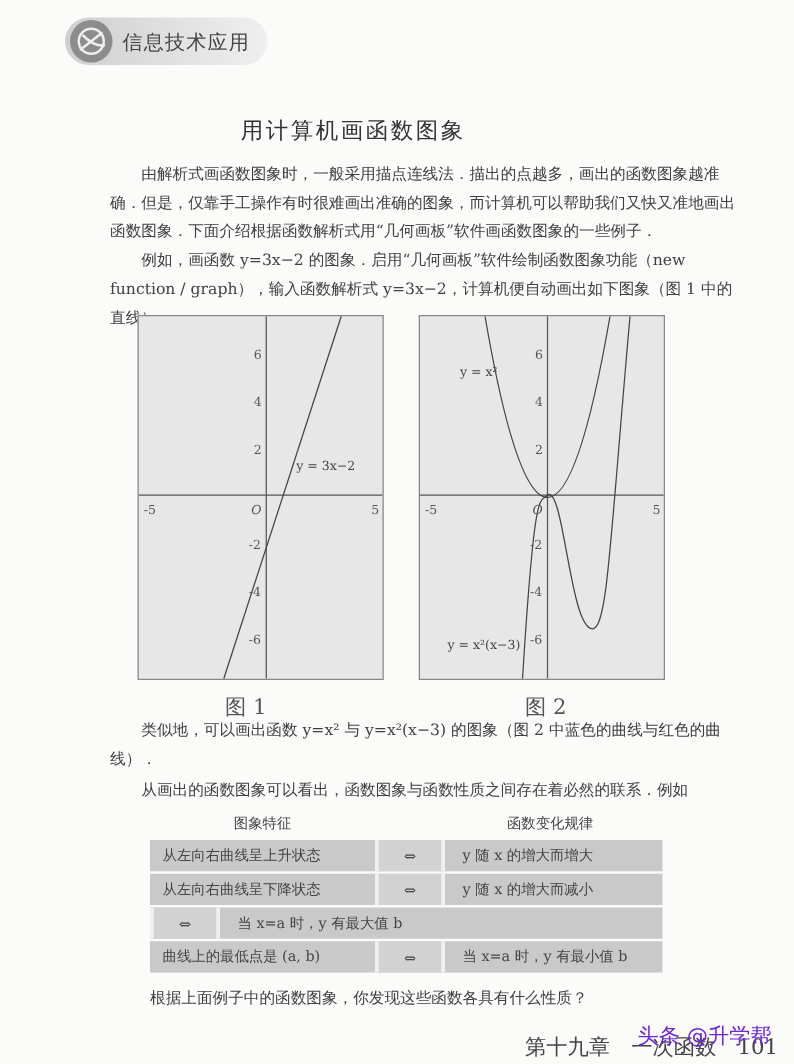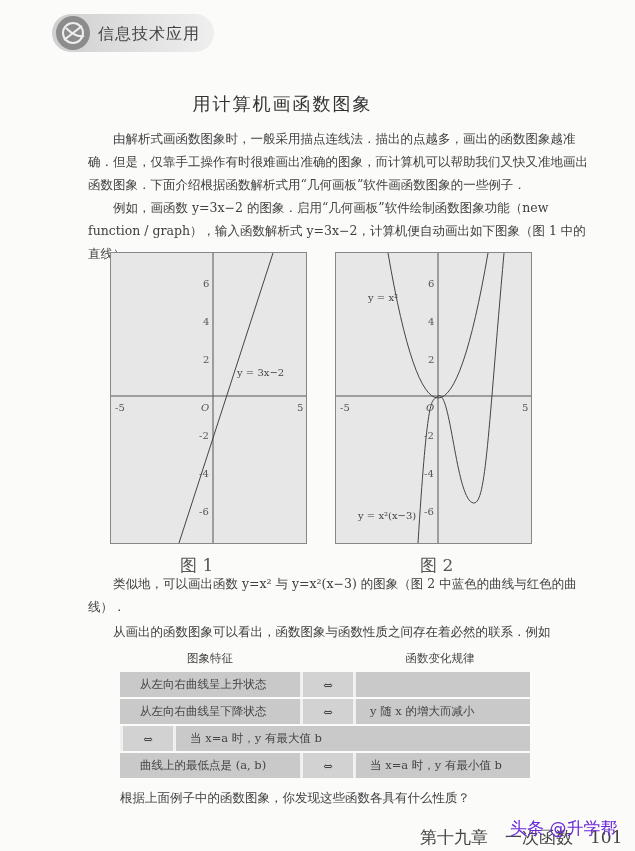--- a/index.html
+++ b/index.html
@@ -16,21 +16,21 @@
   .fig1 { left:110px; }
   .fig2 { left:335px; }
   .fig svg { position:absolute; left:0; top:0; width:195px; height:290px; }
   .cap { position:absolute; top:554px; font-size:17px; color:#555; }
   .p3 { top:572px; text-indent:25px; }
   .p4 { top:620px; text-indent:25px; }
   .table { position:absolute; left:120px; top:644px; width:410px; font-size:11.5px; color:#444; }
   .thead { display:flex; height:28px; align-items:center; }
   .thead div { text-align:center; }
   .row { display:flex; height:25px; margin-bottom:2px; background:#c9c9c9; align-items:center; }
-  .c1 { width:180px; padding-left:20px; box-sizing:border-box; }
+  .c1 { width:180px; padding-left:10px; box-sizing:border-box; }
   .c2 { width:50px; text-align:center; border-left:3px solid #f0f0f0; border-right:3px solid #f0f0f0; height:100%; display:flex; align-items:center; justify-content:center; background:#d2d2d2;}
   .c3 { flex:1; padding-left:14px; }
   .p5 { top:786px; left:120px; }
   .footer { position:absolute; left:420px; top:826px; font-size:17px; color:#444; }
   .watermark { position:absolute; left:510px; top:817px; font-family:"DejaVu Sans", sans-serif; font-size:17px; color:#6d28d9; }
 </style>
 </head>
 <body>
 
 <div class="header-badge"></div>
@@ -90,20 +90,21 @@
 
 <div class="table">
   <div class="thead">
     <div style="width:180px">图象特征</div>
     <div style="width:50px"></div>
     <div style="flex:1">函数变化规律</div>
   </div>
   <div class="row">
     <div class="c1">从左向右曲线呈上升状态</div>
     <div class="c2">⇔</div>
+    <div class="c3">y 随 x 的增大而增大</div>
   </div>
   <div class="row">
     <div class="c1">从左向右曲线呈下降状态</div>
     <div class="c2">⇔</div>
     <div class="c3">y 随 x 的增大而减小</div>
   </div>
   <div class="row">
     <div class="c2">⇔</div>
     <div class="c3">当 x=a 时，y 有最大值 b</div>
   </div>

